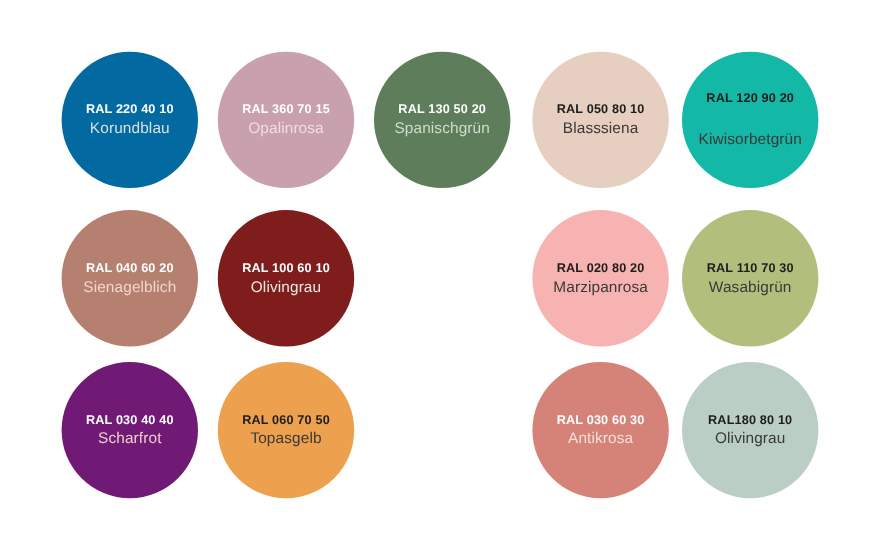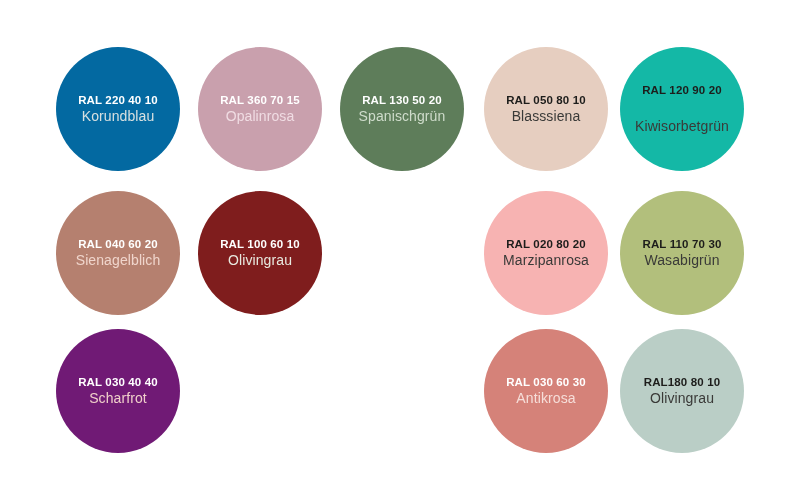--- a/index.html
+++ b/index.html
@@ -101,20 +101,24 @@
         <div class="swatch-name" style="color: rgb(58, 58, 56);">Marzipanrosa</div>
       </div>
       <div class="swatch col-4 row-1" style="background: rgb(178, 191, 124);">
         <div class="swatch-code" style="color: rgb(29, 29, 27);">RAL 110 70 30</div>
         <div class="swatch-name" style="color: rgb(58, 58, 56);">Wasabigrün</div>
       </div>
       <div class="swatch col-0 row-2" style="background: #701a75;">
         <div class="swatch-code" style="color: rgb(255, 255, 255);">RAL 030 40 40</div>
         <div class="swatch-name" style="color: rgb(240, 207, 202);">Scharfrot</div>
       </div>
+      <div class="swatch col-1 row-2" style="background: rgb(237, 160, 78);">
+        <div class="swatch-code" style="color: rgb(29, 29, 27);">RAL 060 70 50</div>
+        <div class="swatch-name" style="color: rgb(58, 58, 56);">Topasgelb</div>
+      </div>
       <div class="swatch col-3 row-2" style="background: rgb(213, 130, 121);">
         <div class="swatch-code" style="color: rgb(255, 255, 255);">RAL 030 60 30</div>
         <div class="swatch-name" style="color: rgb(246, 222, 217);">Antikrosa</div>
       </div>
       <div class="swatch col-4 row-2" style="background: rgb(186, 206, 198);">
         <div class="swatch-code" style="color: rgb(29, 29, 27);">RAL180 80 10</div>
         <div class="swatch-name" style="color: rgb(58, 58, 56);">Olivingrau</div>
       </div>
     </div>
 </div>

